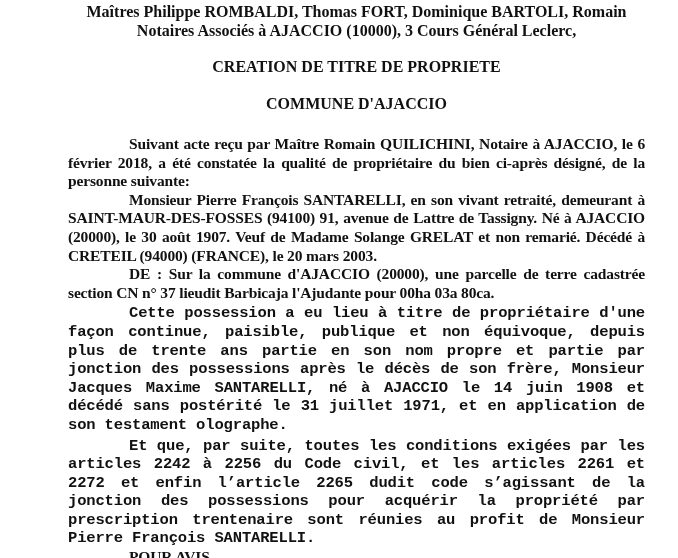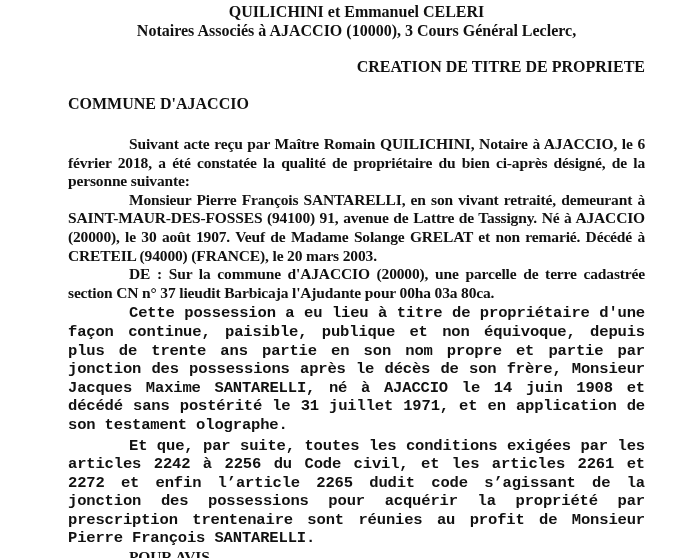--- a/index.html
+++ b/index.html
@@ -25,28 +25,28 @@
     .header {
       text-align: center;
       font-size: 16px;
       line-height: 18.5px;
     }
     .header .line {
       display: block;
       white-space: nowrap;
     }
     .title {
-      text-align: right;
+      text-align: center;
       font-size: 16px;
       line-height: 18px;
       margin-top: 18px;
       white-space: nowrap;
     }
     .commune {
-      text-align: left;
+      text-align: center;
       font-size: 16px;
       line-height: 18px;
       margin-top: 19px;
       white-space: nowrap;
     }
     .body {
       margin-top: 22px;
       font-size: 15.5px;
       line-height: 18.6px;
       letter-spacing: -0.15px;
@@ -66,21 +66,21 @@
       line-height: 18.6px;
       white-space: nowrap;
       text-decoration: underline;
     }
   </style>
 </head>
 <body>
 
 <div class="page">
   <div class="header">
-    <span class="line">QUILICHINI et Emmanuel CELERI</span>
+    <span class="line">Maîtres Philippe ROMBALDI, Thomas FORT, Dominique BARTOLI, Romain</span>
     <span class="line">Notaires Associés à AJACCIO (10000), 3 Cours Général Leclerc,</span>
   </div>
 
   <div class="title">CREATION DE TITRE DE PROPRIETE</div>
   <div class="commune">COMMUNE D'AJACCIO</div>
 
   <div class="body">
     <p class="para">Suivant acte reçu par Maître Romain QUILICHINI, Notaire à AJACCIO, le 6 février 2018, a été constatée la qualité de propriétaire du bien ci-après désigné, de la personne suivante:</p>
     <p class="para">Monsieur Pierre François SANTARELLI, en son vivant retraité, demeurant à SAINT-MAUR-DES-FOSSES (94100) 91, avenue de Lattre de Tassigny. Né à AJACCIO (20000), le 30 août 1907. Veuf de Madame Solange GRELAT et non remarié. Décédé à CRETEIL (94000) (FRANCE), le 20 mars 2003.</p>
     <p class="para">DE : Sur la commune d'AJACCIO (20000), une parcelle de terre cadastrée section CN n° 37 lieudit Barbicaja l'Ajudante pour 00ha 03a 80ca.</p>

